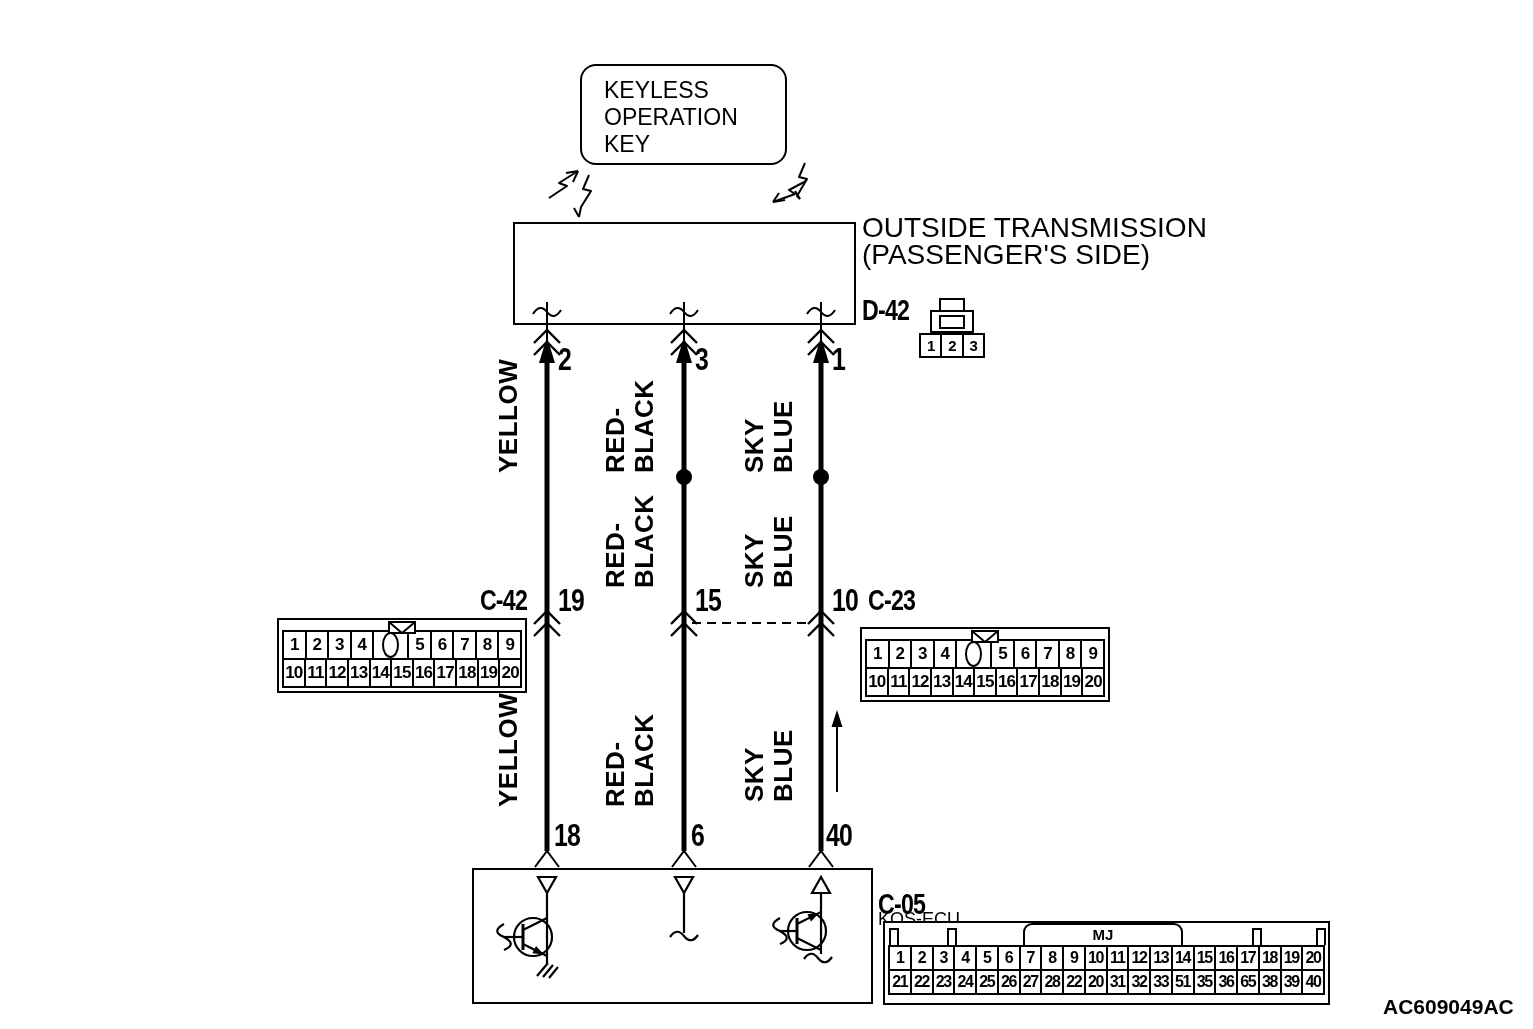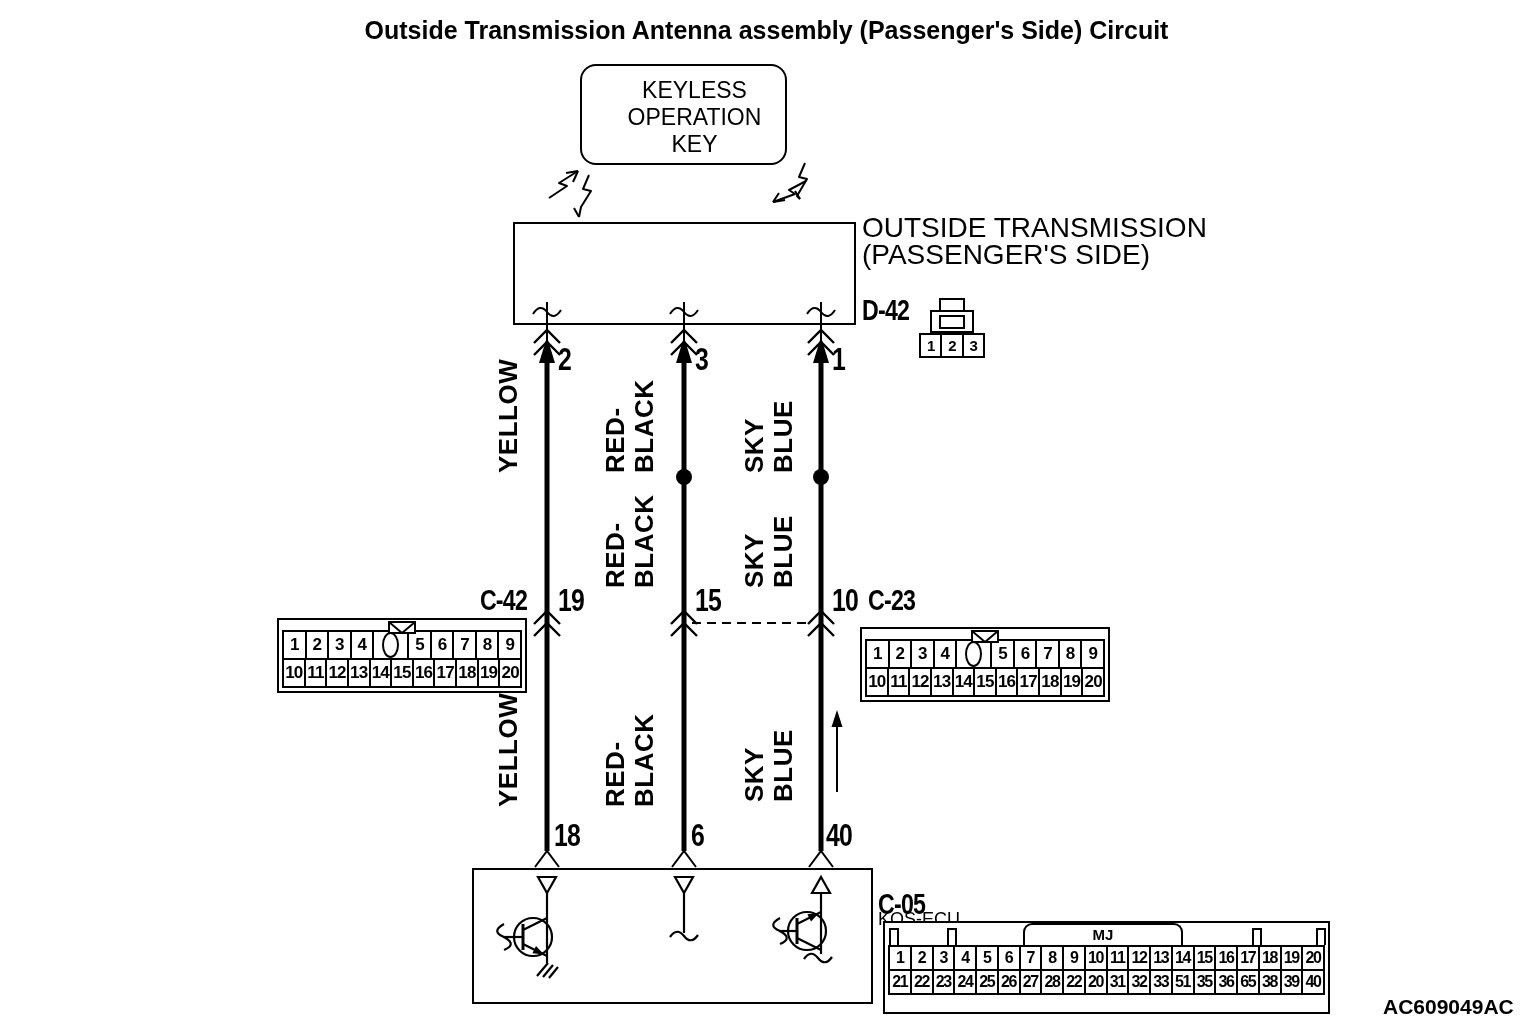--- a/index.html
+++ b/index.html
@@ -10,21 +10,21 @@
   }
   .title {
     position:absolute; top:16px; left:0; width:100%;
     text-align:center; font-size:25px; font-weight:bold; letter-spacing:0;
   }
   .overlay { position:absolute; left:0; top:0; pointer-events:none; }
 
   .box { position:absolute; border:2.5px solid #000; background:#fff; }
   .keyless { left:580px; top:64px; width:207px; height:101px; border-radius:16px;
              padding:11px 0 0 22px; font-size:23px; line-height:27px; }
-  .keyless div { white-space:nowrap;text-align:center; }
+  .keyless div { white-space:nowrap; }
   .antenna-box { left:513px; top:222px; width:343px; height:103px; border-width:2px; }
   .ecu-box { left:472px; top:868px; width:401px; height:136px; }
 
   .blocklabel { position:absolute; font-size:28px; line-height:27px; }
   .blocklabel span { display:block; white-space:nowrap; }
 
   .cid { position:absolute; font-size:29px; font-weight:bold; letter-spacing:-1px;
          transform:scaleX(0.8); transform-origin:left top; white-space:nowrap; }
   .cid.ralign { text-align:right; transform-origin:right top; }
   .pin { position:absolute; font-size:31px; font-weight:bold; letter-spacing:-1px;
@@ -46,21 +46,21 @@
   }
   .r1 { grid-template-columns:repeat(4,23fr) 37fr repeat(5,23fr); }
   .r2 { grid-template-columns:repeat(11,1fr); }
   .cg { display:contents; }
   .keyhole { width:17px !important; height:17px; min-height:0 !important;
              border:2.5px solid #000; border-radius:50%; background:#fff;
              padding:0; flex:0 0 auto; }
   .kcell { align-items:center; }
 
   .c05 { position:absolute; left:883px; top:921px; width:447px; border:2px solid #000;
-         background:#fff; padding:0 3px 17px 3px; }
+         background:#fff; padding:0 3px 8px 3px; }
   .c05-tabs { position:relative; height:22px; }
   .tab { position:absolute; top:5px; width:10px; height:17px;
          border:2px solid #000; border-bottom:none; background:#fff; }
   .mj { position:absolute; left:135px; top:0; width:160px; height:22px;
         border:2px solid #000; border-bottom:none; border-radius:9px 9px 0 0;
         text-align:center; font-size:15px; font-weight:600; line-height:20px; }
   .c05 .crow span { height:22px; font-size:16px; letter-spacing:-1.2px; }
   .c05r { grid-template-columns:repeat(20,1fr); }
 
   .d42 { position:absolute; left:919px; top:298px; width:66px; }
@@ -72,21 +72,20 @@
   .d42row { grid-template-columns:repeat(3,1fr); }
   .d42 .crow span { height:21px; font-size:15px; }
 
   .figcode { position:absolute; left:1383px; top:995px; font-size:21px; font-weight:bold; }
 </style>
 </head>
 <body>
 
 <div class="canvas">
 
-  <div class="title">Outside Transmission Antenna assembly (Passenger's Side) Circuit</div>
 
   <div class="box keyless">
     <div>KEYLESS</div>
     <div>OPERATION</div>
     <div>KEY</div>
   </div>
   <div class="box antenna-box"></div>
   <div class="box ecu-box"></div>
 
   <svg class="overlay" width="1533" height="1029" viewBox="0 0 1533 1029" fill="none" stroke="#000" stroke-width="2">

